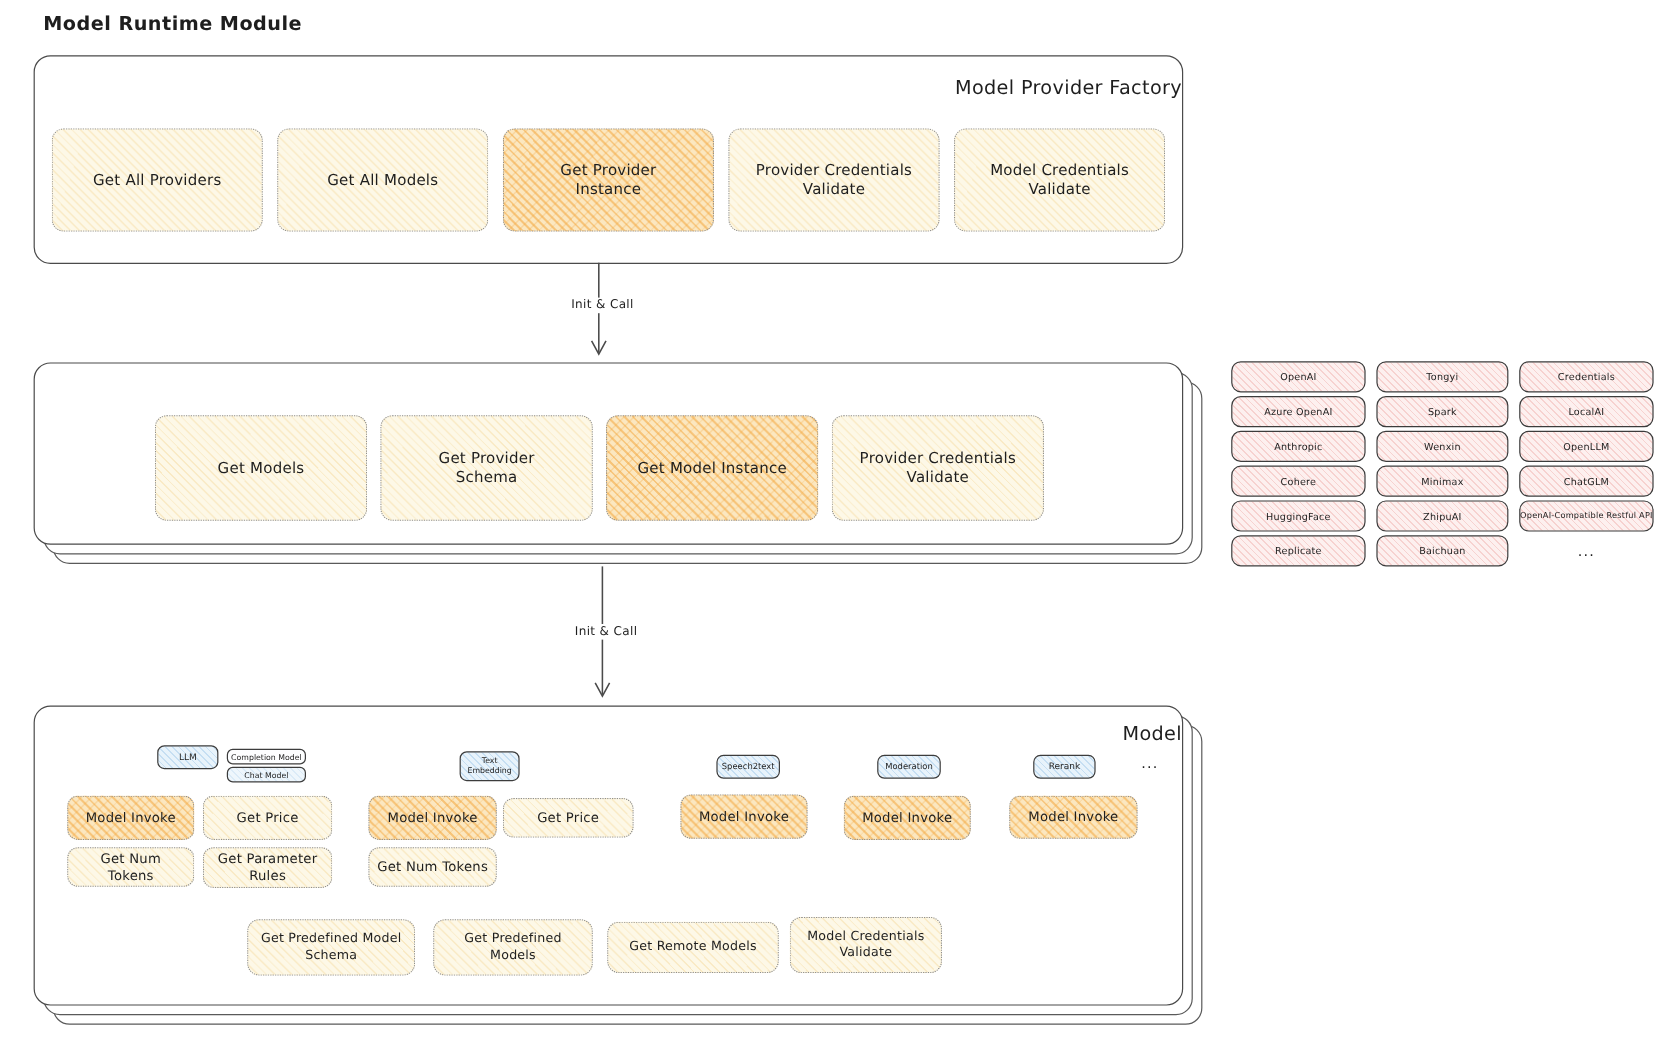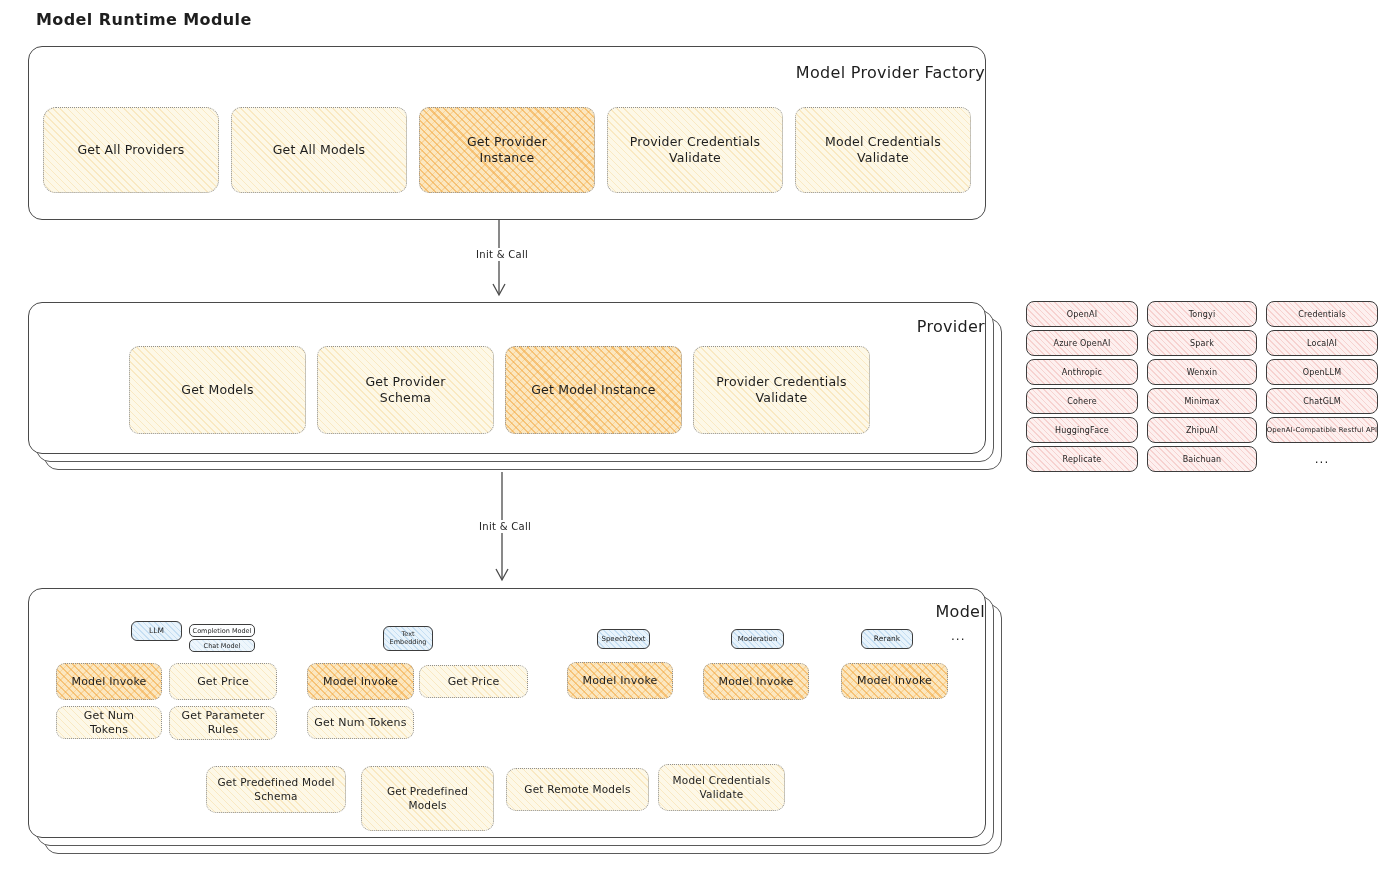--- a/index.html
+++ b/index.html
@@ -54,38 +54,37 @@
   .ellipsis-text{position:absolute;font-size:12px;letter-spacing:1px;}
 </style>
 </head>
 <body>
 
 <div class="page-title">Model Runtime Module</div>
 
 <div class="big-box" style="left:28px;top:46px;width:956px;height:172px;">
   <div class="box-title">Model Provider Factory</div>
   <div class="abs" style="left:14px;right:14px;top:60px;height:86px;display:flex;gap:12px;">
-    <div class="fn-btn" style="flex:1;border-radius:13px;">Get All Providers</div>
+    <div class="fn-btn" style="flex:1;">Get All Providers</div>
     <div class="fn-btn" style="flex:1;">Get All Models</div>
     <div class="fn-btn hl" style="flex:1;">Get Provider Instance</div>
     <div class="fn-btn" style="flex:1;">Provider Credentials Validate</div>
     <div class="fn-btn" style="flex:1;">Model Credentials Validate</div>
   </div>
 </div>
 
 <svg class="arrow" style="left:488px;top:219px;" width="22" height="78" viewBox="0 0 22 78">
   <line x1="11" y1="0" x2="11" y2="75" stroke="#4a4a4a" stroke-width="1.3"></line>
   <polyline points="5,65 11,76 17,65" fill="none" stroke="#4a4a4a" stroke-width="1.3"></polyline>
 </svg>
 <div class="arrow-label" style="left:472px;top:248px;">Init &amp; Call</div>
 
 <div class="layer" style="left:44px;top:318px;width:956px;height:150px;"></div>
 <div class="layer" style="left:36px;top:310px;width:956px;height:150px;"></div>
 <div class="big-box" style="left:28px;top:302px;width:956px;height:150px;">
-  <div class="box-title" style="padding-top:14px;">Provider</div>
   <div class="abs" style="left:100px;top:43px;width:741px;height:88px;display:flex;gap:11px;">
     <div class="fn-btn" style="flex:1;">Get Models</div>
     <div class="fn-btn" style="flex:1;">Get Provider Schema</div>
     <div class="fn-btn hl" style="flex:1;">Get Model Instance</div>
     <div class="fn-btn" style="flex:1;">Provider Credentials Validate</div>
   </div>
 </div>
 
 <div class="provider-grid">
   <div class="provider-pill">
@@ -168,16 +167,16 @@
   <div class="fn-btn sm" style="position:absolute;left:390px;top:76px;width:109px;height:33px;">Get Price</div>
   <div class="fn-btn sm hl" style="position:absolute;left:538px;top:73px;width:106px;height:37px;">Model Invoke</div>
   <div class="fn-btn sm hl" style="position:absolute;left:674px;top:74px;width:106px;height:37px;">Model Invoke</div>
   <div class="fn-btn sm hl" style="position:absolute;left:812px;top:74px;width:107px;height:36px;">Model Invoke</div>
 
   <div class="fn-btn sm" style="position:absolute;left:27px;top:117px;width:106px;height:33px;">Get Num Tokens</div>
   <div class="fn-btn sm" style="position:absolute;left:140px;top:117px;width:108px;height:34px;">Get Parameter Rules</div>
   <div class="fn-btn sm" style="position:absolute;left:278px;top:117px;width:107px;height:33px;">Get Num Tokens</div>
 
   <div class="fn-btn xsm" style="position:absolute;left:177px;top:177px;width:140px;height:47px;">Get Predefined Model Schema</div>
-  <div class="fn-btn xsm" style="position:absolute;left:332px;top:177px;width:133px;height:65px;">Get Predefined Models</div>
+  <div class="fn-btn xsm" style="position:absolute;left:332px;top:177px;width:133px;height:47px;">Get Predefined Models</div>
   <div class="fn-btn xsm" style="position:absolute;left:477px;top:179px;width:143px;height:43px;">Get Remote Models</div>
   <div class="fn-btn xsm" style="position:absolute;left:629px;top:175px;width:127px;height:47px;">Model Credentials Validate</div>
 </div>
 
 </body></html>

